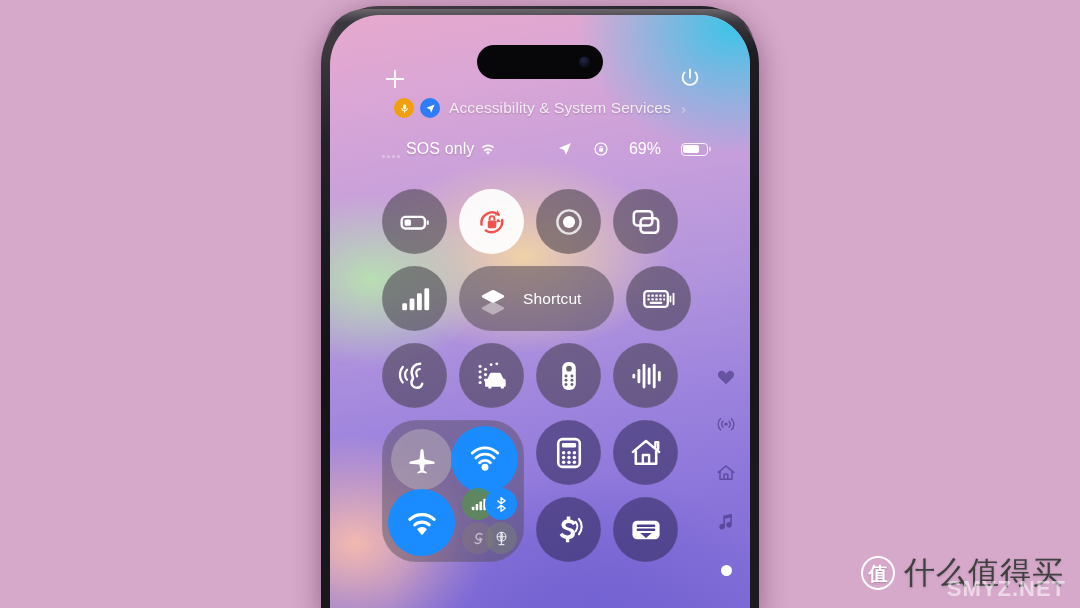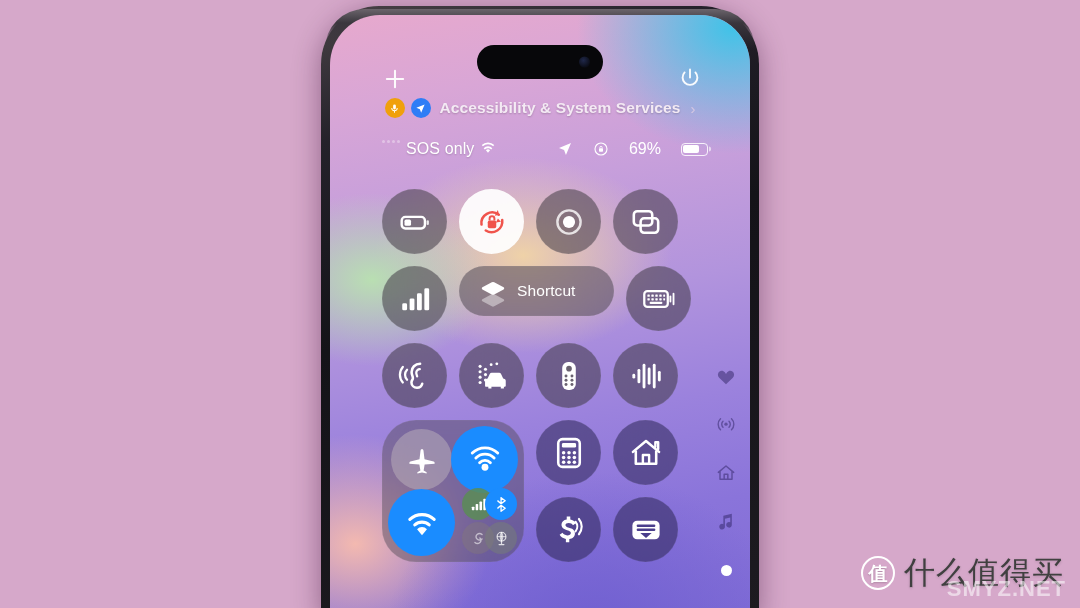--- a/index.html
+++ b/index.html
@@ -87,31 +87,30 @@
     z-index: 8;
   }
   .pbadge { width: 20px; height: 20px; border-radius: 50%; display:flex; align-items:center; justify-content:center; flex:0 0 auto; }
   .pbadge.mic { background: #f0a00c; }
   .pbadge.loc { background: #2f7df6; }
   .pbadge svg { width: 11px; height: 11px; fill:#fff; display:block; }
   #privacy-label {
     color: #f4eaf4; font-size: 15.5px; letter-spacing: .1px;
     text-shadow: 0 1px 2px rgba(0,0,0,.2);
     margin-left: 3px;
-    font-weight: bold;
   }
   #privacy-chevron { color: #e2cfe4; font-size: 15px; opacity:.8; margin-left:4px; }
 
   
   #statusbar {
     position: absolute; top: 122px; left: 0; right: 0; height: 24px;
     z-index: 8; color: #fff; font-size: 16px;
     display: flex; align-items: center;
   }
-  #sb-left { position:absolute; left: 52px; display:flex; align-items:flex-start; gap:6px; }
+  #sb-left { position:absolute; left: 52px; display:flex; align-items:flex-end; gap:6px; }
   #sb-dots { display:flex; gap:2px; align-items:center; opacity:.35; }
   #sb-dots i { width:3px; height:3px; border-radius:50%; background:#fff; display:block; }
   #sos-text { font-size: 16px; letter-spacing:.1px; text-shadow:0 1px 2px rgba(0,0,0,.18); }
   #sb-right { position:absolute; right: 42px; display:flex; align-items:center; gap:20px; }
   #batt-pct { font-size: 16px; font-weight:500; }
   .sb-ico { width: 16px; height: 16px; display:block; fill:#fff; }
   #batt {
     width: 27px; height: 13px; border-radius: 4px;
     border: 1.6px solid rgba(255,255,255,.85);
     position: relative; display:flex; align-items:center; padding:1.4px;
@@ -136,24 +135,24 @@
     backdrop-filter: blur(14px);
     display:flex; align-items:center; justify-content:center;
     flex: 0 0 auto;
     box-shadow: inset 0 0 0 .5px rgba(255,255,255,.07);
   }
   .tile svg { width: 34px; height: 34px; display:block; fill:#fff; }
   .tile.active-white { background: rgba(255,255,255,.92); }
   .tile.active-white svg { fill: #f0544c; }
 
   .tile-wide {
-    width: 155px; height: 50px; border-radius: 33px;
+    width: 155px; height: 65px; border-radius: 33px;
     background: rgba(70,63,76,.5);
     backdrop-filter: blur(14px);
-    display:flex; align-items:center; gap: 6px; padding-left: 16px;
+    display:flex; align-items:center; gap: 12px; padding-left: 16px;
     flex: 0 0 auto;
     box-shadow: inset 0 0 0 .5px rgba(255,255,255,.07);
   }
   .tile-wide svg { width: 36px; height: 36px; display:block; flex:0 0 auto; }
   .tile-wide span { color:#fff; font-size:15.5px; letter-spacing:.1px; }
 
   
   #conn-module {
     width: 142px; height: 142px; border-radius: 34px;
     background: rgba(74,66,74,.42);

